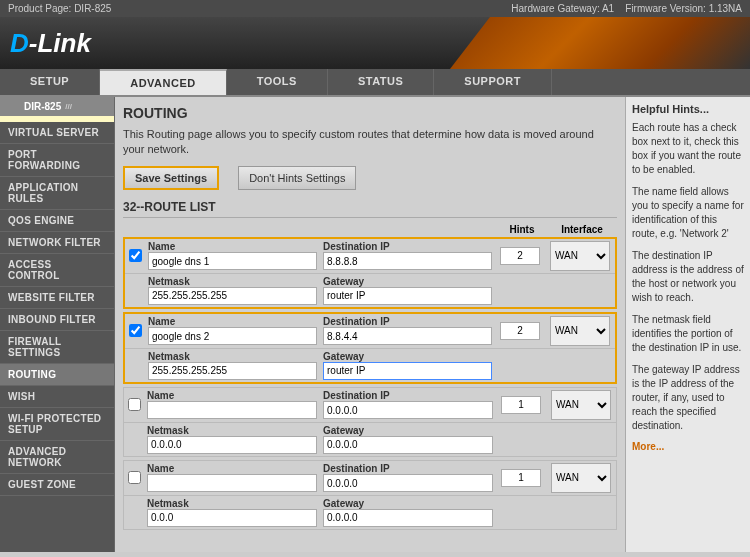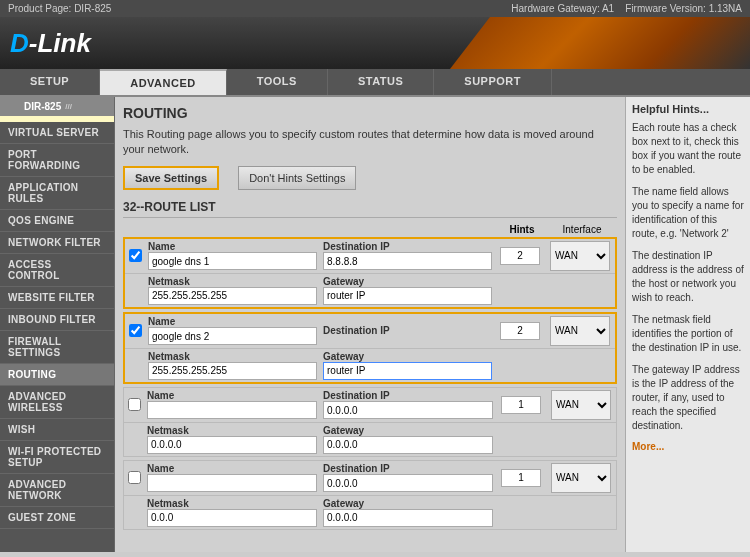--- a/index.html
+++ b/index.html
@@ -246,42 +246,41 @@
     <div class="sidebar-item">VIRTUAL SERVER</div>
     <div class="sidebar-item">PORT FORWARDING</div>
     <div class="sidebar-item">APPLICATION RULES</div>
     <div class="sidebar-item">QOS ENGINE</div>
     <div class="sidebar-item">NETWORK FILTER</div>
     <div class="sidebar-item">ACCESS CONTROL</div>
     <div class="sidebar-item">WEBSITE FILTER</div>
     <div class="sidebar-item">INBOUND FILTER</div>
     <div class="sidebar-item">FIREWALL SETTINGS</div>
     <div class="sidebar-item active">ROUTING</div>
-    <div class="sidebar-item">ADVANCED WIRELESS</div>
     <div class="sidebar-item">WISH</div>
     <div class="sidebar-item">WI-FI PROTECTED SETUP</div>
     <div class="sidebar-item">ADVANCED NETWORK</div>
     <div class="sidebar-item">GUEST ZONE</div>
   </div>
 
   <div class="content">
     <div class="section-title">ROUTING</div>
     <div class="description">This Routing page allows you to specify custom routes that determine how data is moved around your network.</div>
     <div class="button-row">
       <button class="btn-save">Save Settings</button>
       <button class="btn-dont-save">Don't Hints Settings</button>
     </div>
     <div class="route-list-title">32--ROUTE LIST</div>
 
     <div style="display:flex; margin-bottom:2px;">
       <div style="width:20px;"></div>
       <div style="flex:1;"></div>
       <div style="flex:1;"></div>
       <div style="width:50px; font-size:10px; font-weight:bold; text-align:center;">Hints</div>
-      <div style="width:70px; font-size:10px; font-weight:normal; text-align:center;">Interface</div>
+      <div style="width:70px; font-size:10px; font-weight:bold; text-align:center;">Interface</div>
     </div>
 
     <div style="border:2px solid #e8a000; margin-bottom:3px; background:#d0d0d0;">
 
       <div style="display:flex; border-bottom:1px solid #bbb; align-items:center;">
         <div style="width:20px; display:flex; align-items:center; justify-content:center;">
           <input type="checkbox" checked="" style="">
         </div>
         <div style="flex:1; padding:2px 3px;">
           <div class="field-label">Name</div>
@@ -321,20 +320,21 @@
       <div style="display:flex; border-bottom:1px solid #bbb; align-items:center;">
         <div style="width:20px; display:flex; align-items:center; justify-content:center;">
           <input type="checkbox" checked="" style="">
         </div>
         <div style="flex:1; padding:2px 3px;">
           <div class="field-label">Name</div>
           <input class="field-input" type="text" value="google dns 2" style="">
         </div>
         <div style="flex:1; padding:2px 3px;">
           <div class="field-label">Destination IP</div>
+          <input class="field-input" type="text" value="8.8.4.4" style="">
         </div>
         <div style="width:50px; padding:2px 3px; text-align:center;">
           <input class="field-input" type="text" value="2" style="width: 40px; text-align: center;">
         </div>
         <div style="width:70px; padding:2px 3px; text-align:center;">
           <select class="select-wan">
             <option>WAN</option>
             <option>LAN</option>
           </select>
         </div>

